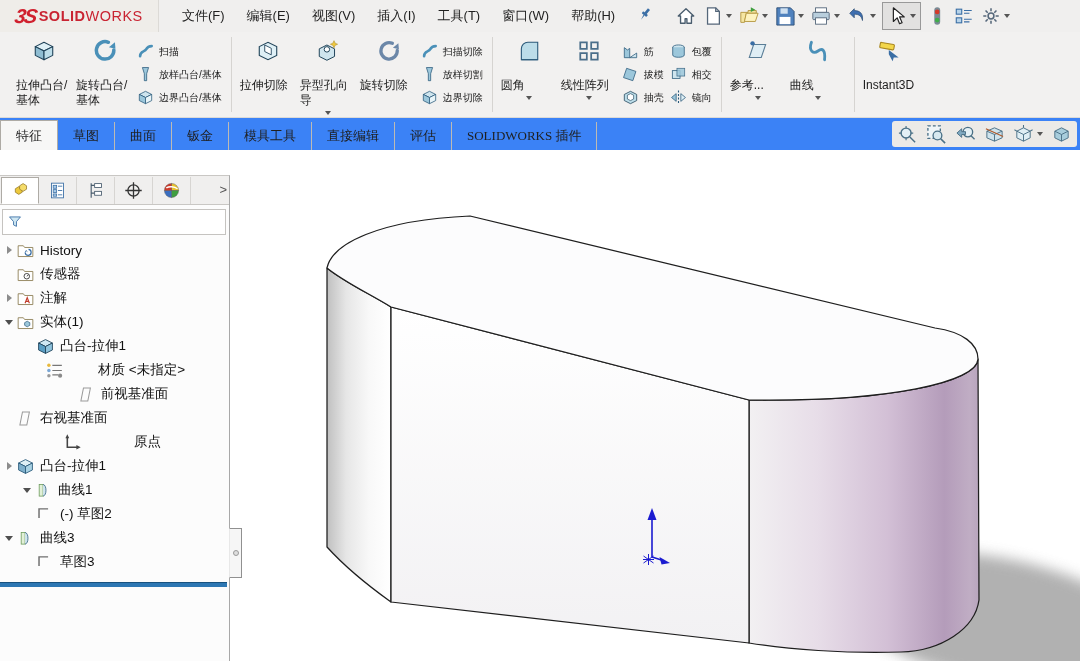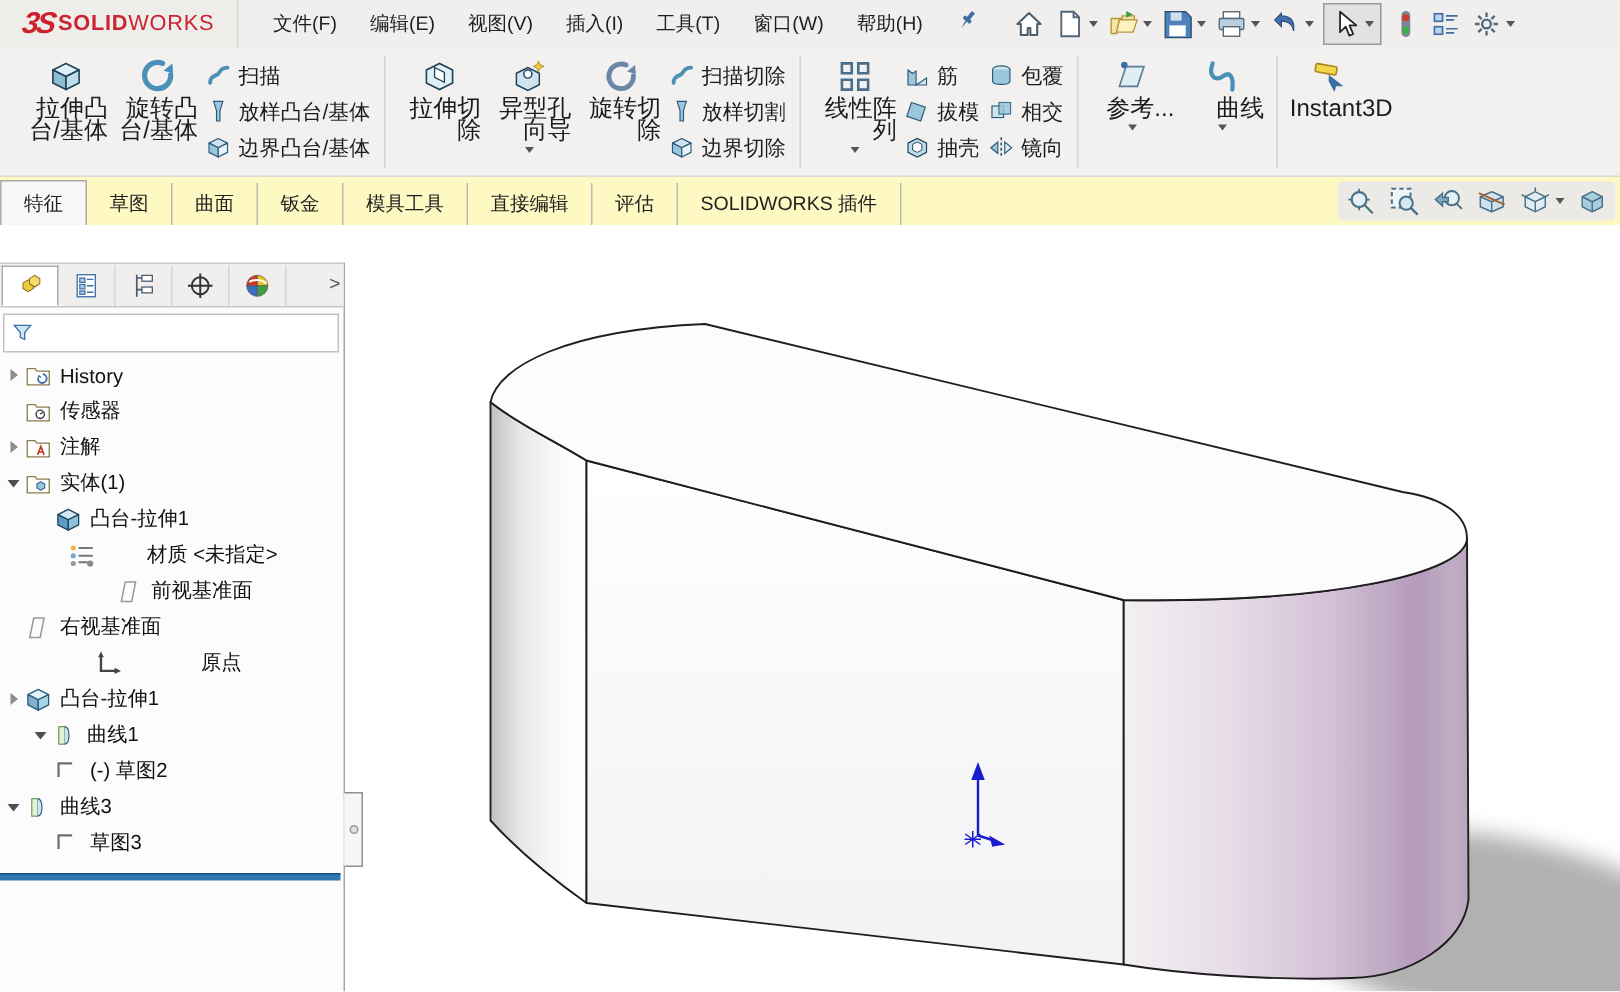--- a/index.html
+++ b/index.html
@@ -19,28 +19,28 @@
   .qt-btn .qicon svg{width:20px;height:20px;display:block;}
   .qt-btn.boxed{background:#e2e1e0;border:1px solid #999;padding:0 4px;margin:0 2px;}
   .dd{width:0;height:0;border-left:3.5px solid transparent;border-right:3.5px solid transparent;border-top:4px solid #555;margin-left:3px;flex:none;}
   
   .ribbon{position:absolute;top:32px;left:0;right:0;height:86px;background:#f2f1f0;border-bottom:1px solid #dcdad7;box-sizing:border-box;}
   #ribbon-groups{display:flex;align-items:stretch;height:100%;padding-left:8px;}
   .rgroup{display:flex;align-items:center;gap:2px;padding:0 7px;}
   .rsep{width:1px;background:#d6d4d1;margin:5px 0;}
   .rbig{display:flex;flex-direction:column;align-items:center;width:58px;padding-top:7px;height:100%;box-sizing:border-box;}
   .rbig .ricon svg{width:24px;height:24px;display:block;}
-  .rbig .lbl{font-size:16px;line-height:15px;text-align:right;color:#1c1c1c;margin-top:2px;width:56px;}
+  .rbig .lbl{font-size:12px;line-height:15px;text-align:left;color:#1c1c1c;margin-top:15px;width:56px;}
   .rbig .dd{margin:3px 0 0 0;}
   .rstack{display:flex;flex-direction:column;justify-content:center;gap:6px;padding:0 2px;}
   .rsmall{display:flex;align-items:center;gap:5px;}
   .rsmall .ricon svg{width:17px;height:17px;display:block;}
-  .rsmall .lbl{font-size:14px;color:#1c1c1c;white-space:nowrap;}
+  .rsmall .lbl{font-size:10px;color:#1c1c1c;white-space:nowrap;}
   
-  .tabband{position:absolute;top:118px;left:0;right:0;height:32px;background:#fef9c3;border-bottom:1px solid #b3b0aa;}
+  .tabband{position:absolute;top:118px;left:0;right:0;height:32px;background:#3b82f6;border-bottom:1px solid #b3b0aa;font-family:Liberation Serif, serif;}
   #tabstrip{display:flex;align-items:flex-end;height:100%;}
   .ctab{font-size:13px;color:#1f1f1f;padding:0 15px;height:28px;line-height:28px;border-right:1px solid #bdbab4;box-sizing:border-box;}
   .ctab.active{background:#f7f7f6;border:1px solid #aeaba5;border-bottom:none;height:30px;line-height:30px;}
   #headsup{position:absolute;right:3px;top:3px;display:flex;align-items:center;gap:8px;height:26px;background:#eceae7;padding:0 5px;border-radius:3px;}
   .hu-btn{display:flex;align-items:center;}
   .huicon svg{width:21px;height:21px;display:block;}
   
   .workspace{position:absolute;top:150px;left:0;right:0;bottom:0;background:#fff;}
   .viewport{position:absolute;left:0;top:0;}
   
@@ -311,20 +311,30 @@
               </span>
               <span class="lbl">边界切除</span>
             </div>
           </div>
         </div>
         <div class="rsep"></div>
         <div class="rgroup">
           <div class="rbig">
             <span class="ricon">
               <svg viewBox="0 0 22 22" xmlns="http://www.w3.org/2000/svg">
+                <path d="M4 19V9a6 6 0 0 1 6-6h9v16z" fill="#bcdde9" stroke="#2a5a7a"></path>
+                <path d="M4 19h15" stroke="#2a5a7a"></path>
+              </svg>
+            </span>
+            <div class="lbl">圆角</div>
+            <span class="dd"></span>
+          </div>
+          <div class="rbig">
+            <span class="ricon">
+              <svg viewBox="0 0 22 22" xmlns="http://www.w3.org/2000/svg">
                 <g fill="none" stroke="#4a6e8a" stroke-width="1.6">
                   <path d="M3 3h6v6H3zM13 3h6v6h-6zM3 13h6v6H3zM13 13h6v6h-6z"></path>
                 </g>
               </svg>
             </span>
             <div class="lbl">线性阵列</div>
             <span class="dd"></span>
           </div>
           <div class="rstack">
             <div class="rsmall">

